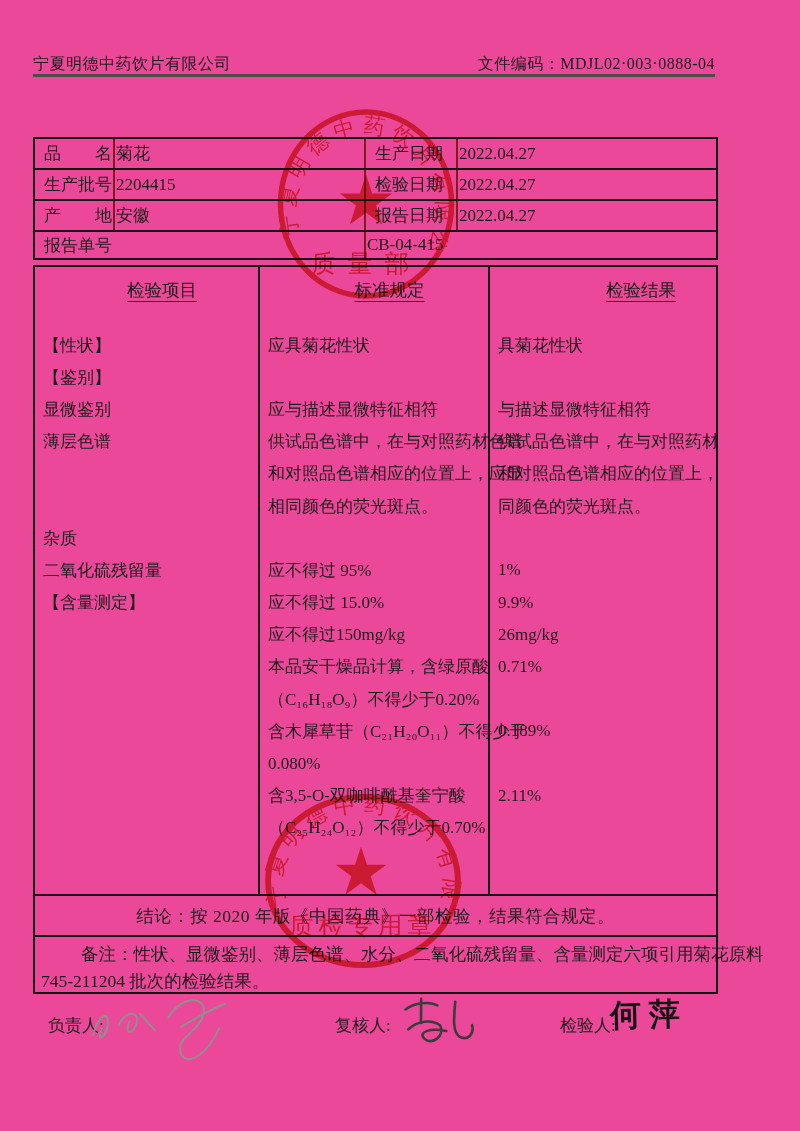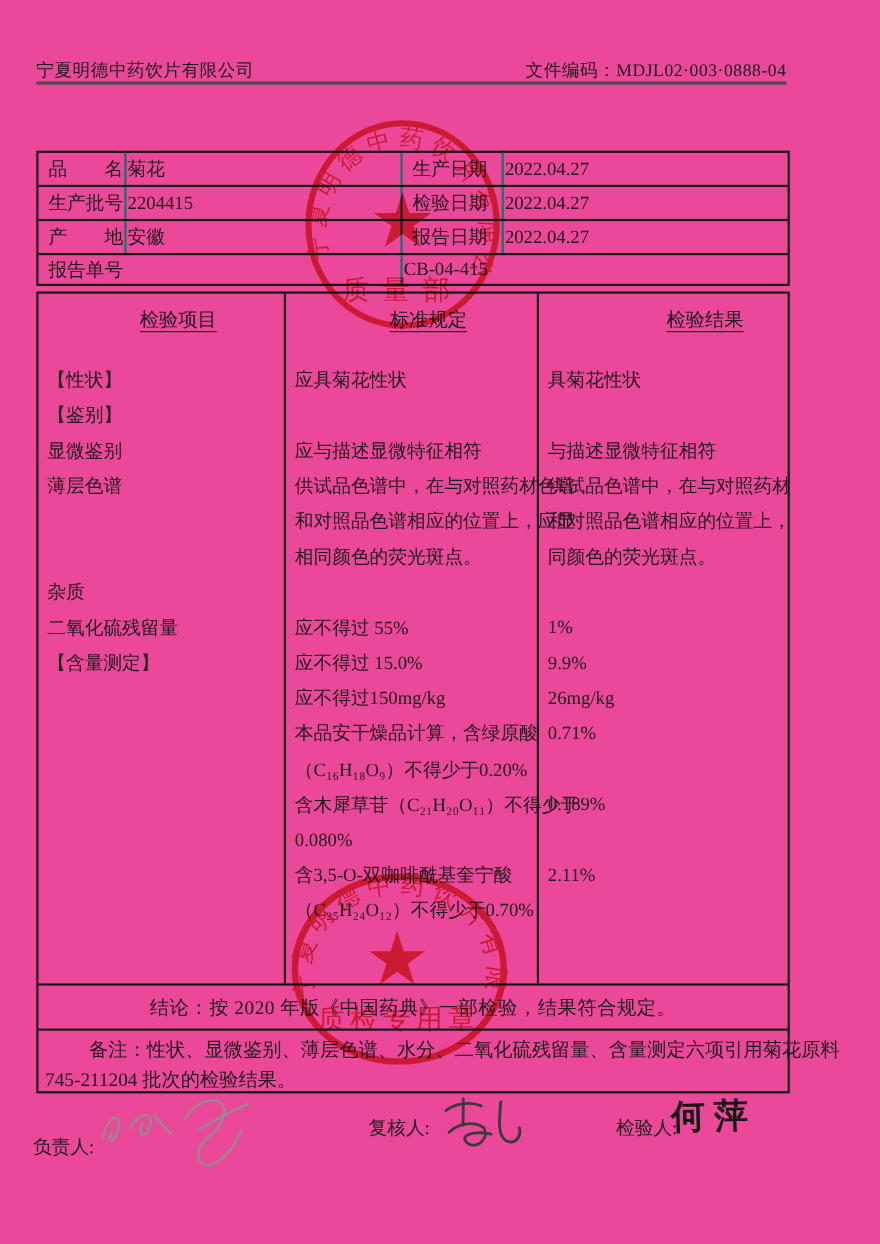--- a/index.html
+++ b/index.html
@@ -9,39 +9,39 @@
 
   
   .doc-header { position:absolute; left:33px; top:54px; width:682px; display:flex; justify-content:space-between; font-size:16px; letter-spacing:.5px; }
   .header-rule { position:absolute; left:33px; top:74px; width:682px; height:3px; background:#4d4d4d; }
   .doc-title { position:absolute; left:33px; top:84px; width:682px; text-align:center; font-size:30px; font-weight:700; letter-spacing:6px; font-family:"Liberation Sans","DejaVu Sans",sans-serif; }
 
   
   .info-table { position:absolute; left:33px; top:137px; width:685px; border:2px solid #151515; background:transparent; font-size:17px; }
   .info-row { display:grid; grid-template-columns:80px 251px 92px 1fr; border-bottom:2px solid #151515; height:31px; }
   .info-row.last { grid-template-columns:331px 1fr; border-bottom:none; height:26px; }
-  .info-cell { display:flex; align-items:center; padding-left:9px; border-right:2px solid #0f766e; white-space:nowrap; }
+  .info-cell { display:flex; align-items:center; padding-left:9px; border-right:2px solid #7f1d1d; white-space:nowrap; }
   .info-cell.val2, .info-row.last .info-cell:last-child { border-right:none; }
   .info-cell.val { padding-left:1px; }
 
   
   .main-table { position:absolute; left:33px; top:265px; width:685px; border:2px solid #151515; background:transparent; }
   .cols { display:grid; grid-template-columns:225px 230px 1fr; height:627px; overflow:hidden; }
   .tcol { border-right:2px solid #151515; }
   .tcol:last-child { border-right:none; }
   .tcol-header { height:62px; text-align:center; padding-top:11px; font-size:17.5px;padding-left:31px; }
   .tcol-header span { text-decoration:underline; text-underline-offset:5px; }
   .line { height:32.2px; padding:0 8px; font-size:17px; display:flex; align-items:center; white-space:nowrap; overflow:visible; }
   .conclusion-row { border-top:2px solid #151515; height:41px; display:flex; align-items:center; justify-content:center; font-size:17.5px; letter-spacing:.5px; }
   .remark-row { border-top:2px solid #151515; height:57px; padding:4px 16px 0 6px; font-size:17.5px; line-height:27px; }
   .remark-row .r1 { text-indent:40px; white-space:nowrap; }
 
   
   .sig-label { position:absolute; font-size:17px; }
-  .sig-resp-label { left:30px; top:1014px;margin-top:17px; }
+  .sig-resp-label { left:48px; top:1014px; }
   .sig-rev-label  { left:335px; top:1014px; }
   .sig-insp-label { left:560px; top:1014px; }
   .sig-svg { position:absolute; }
   .sig-resp { left:85px; top:988px; transform:rotate(-4deg); }
   .sig-rev  { left:398px; top:992px; transform:rotate(-2deg); }
   .sig-insp-name { position:absolute; left:610px; top:994px; font-size:31px; font-weight:700; transform:rotate(-1.5deg); letter-spacing:8px; color:#151515; }
 
   
   .stamp { position:absolute; mix-blend-mode:multiply; opacity:.88; pointer-events:none; }
   .stamp-top { left:274px; top:106px; }
@@ -107,21 +107,21 @@
       <div class="tcol">
         <div class="tcol-header"><span>标准规定</span></div>
         <div class="tcol-lines">
             <div class="line">应具菊花性状</div>
             <div class="line"></div>
             <div class="line">应与描述显微特征相符</div>
             <div class="line">供试品色谱中，在与对照药材色谱</div>
             <div class="line">和对照品色谱相应的位置上，应显</div>
             <div class="line">相同颜色的荧光斑点。</div>
             <div class="line"></div>
-            <div class="line">应不得过 55%</div>
+            <div class="line">应不得过 95%</div>
             <div class="line">应不得过 15.0%</div>
             <div class="line">应不得过150mg/kg</div>
             <div class="line">本品安干燥品计算，含绿原酸</div>
             <div class="line">（C₁₆H₁₈O₉）不得少于0.20%</div>
             <div class="line">含木犀草苷（C₂₁H₂₀O₁₁）不得少于</div>
             <div class="line">0.080%</div>
             <div class="line">含3,5-O-双咖啡酰基奎宁酸</div>
             <div class="line">（C₂₅H₂₄O₁₂）不得少于0.70%</div>
           </div>
       </div>

